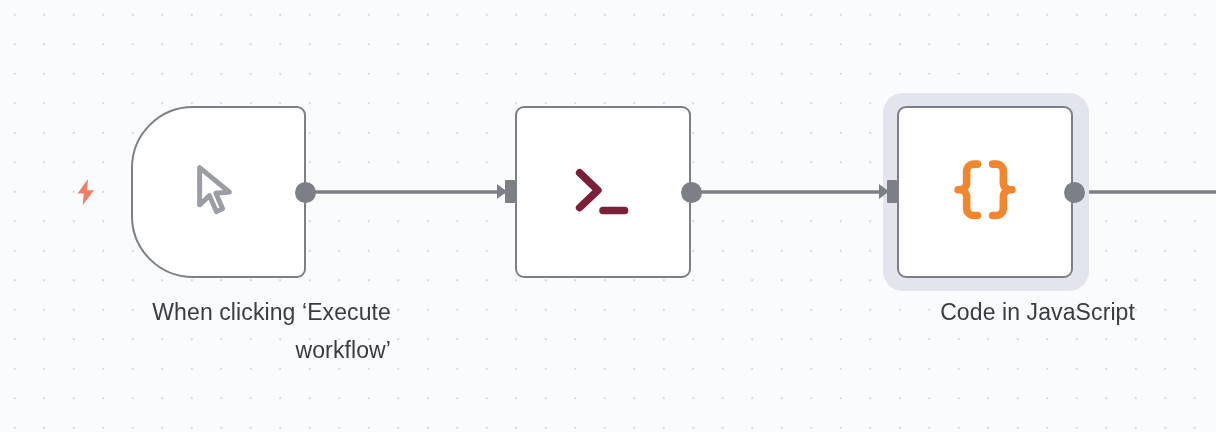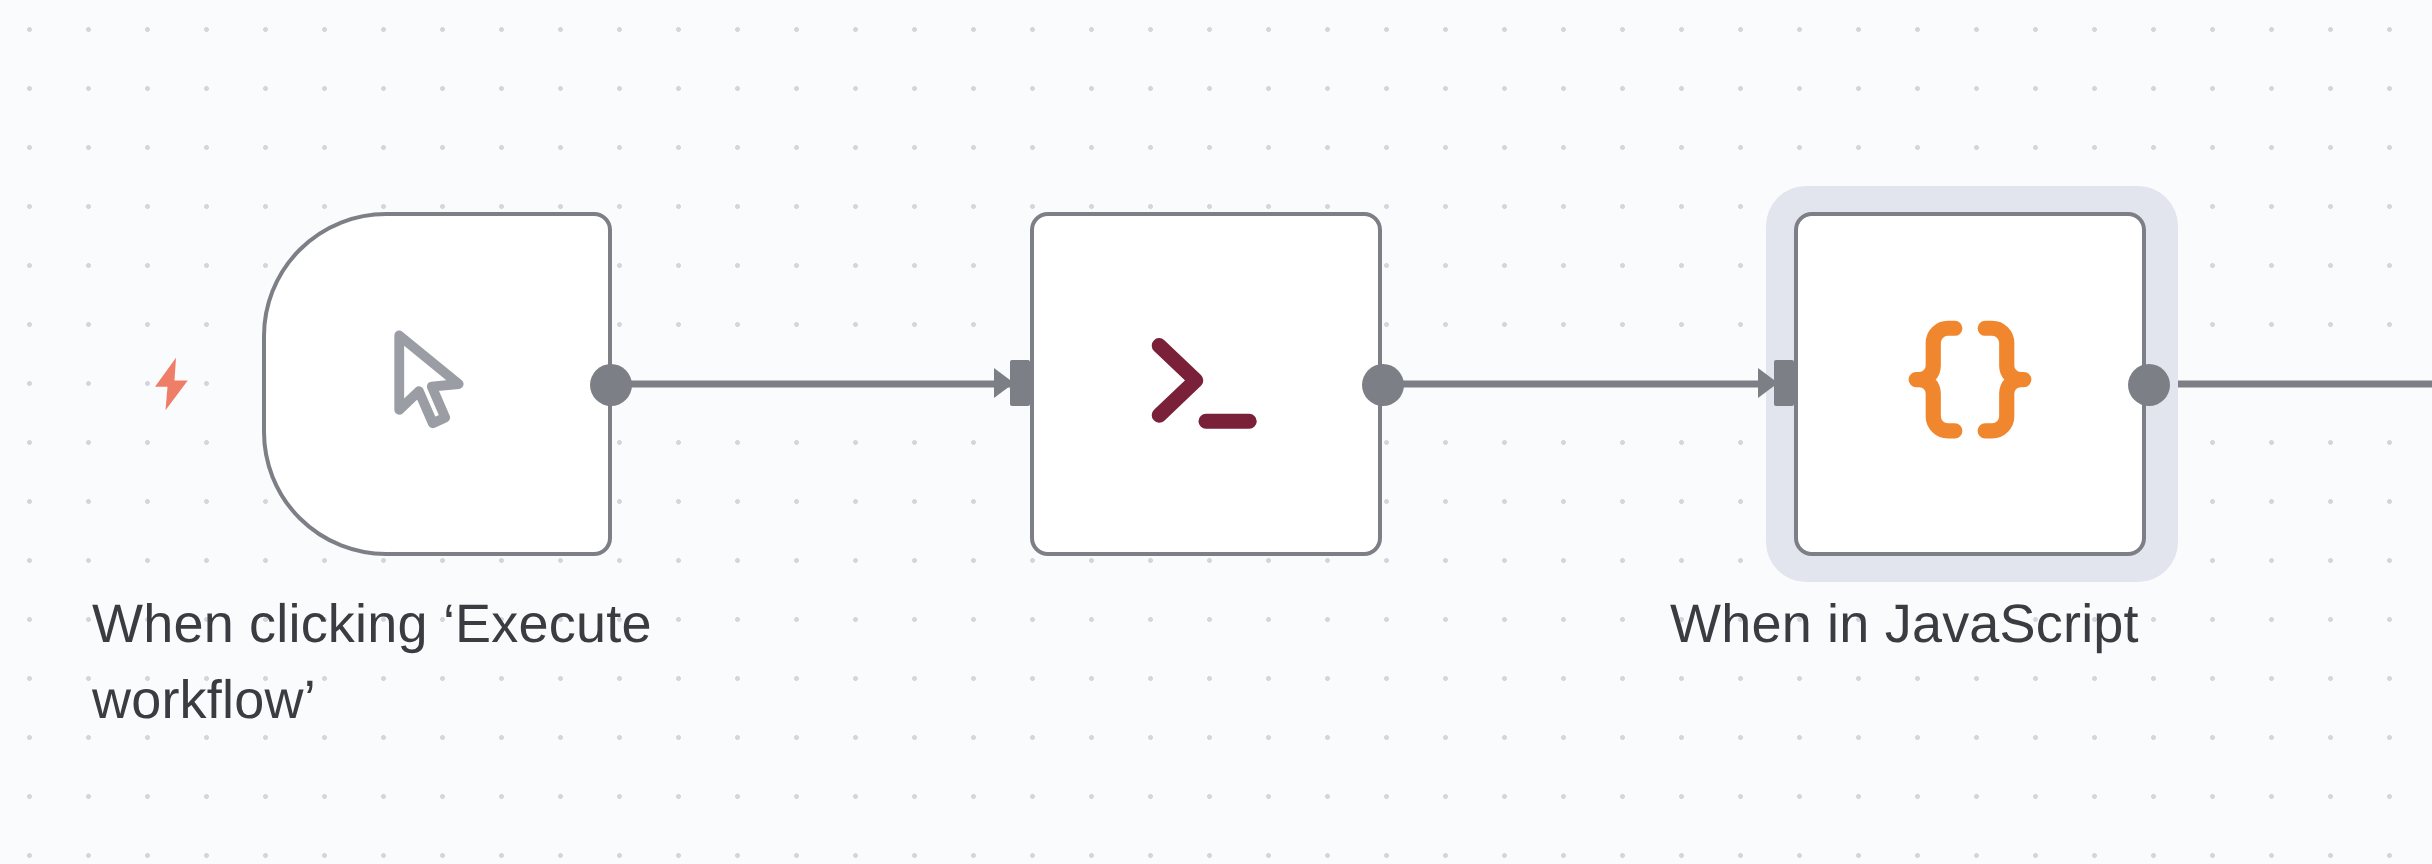--- a/index.html
+++ b/index.html
@@ -60,23 +60,23 @@
   }
   .in-port {
     position: absolute;
     width: 22px;
     height: 27px;
   }
 
   
   .node-label {
     position: absolute;
-    text-align: left;
+    text-align: right;
     color: #3b3c42;
-    font-size: 27px;
+    font-size: 23px;
     line-height: 38px;
     letter-spacing: 0.1px;
     white-space: pre-line;
   }
 
   
   .icon-wrap {
     display: flex;
     align-items: center;
     justify-content: center;
@@ -146,15 +146,15 @@
       </svg>
     </span>
   </div>
   <div class="in-port" style="left:879px; top:178px;">
     <svg width="22" height="27" viewBox="0 0 22 27">
       <path d="M0 6 L10 13.5 L0 21 Z" fill="#7d7f87"></path>
       <rect x="8" y="2" width="10" height="23" rx="1" fill="#7d7f87"></rect>
     </svg>
   </div>
   <div class="out-dot" style="left:1064px; top:182px;"></div>
-  <div class="node-label" style="left:835px; top:293px; width:300px;">When in JavaScript</div>
+  <div class="node-label" style="left:835px; top:293px; width:300px;">Code in JavaScript</div>
 
 </div>
 
 </body></html>

